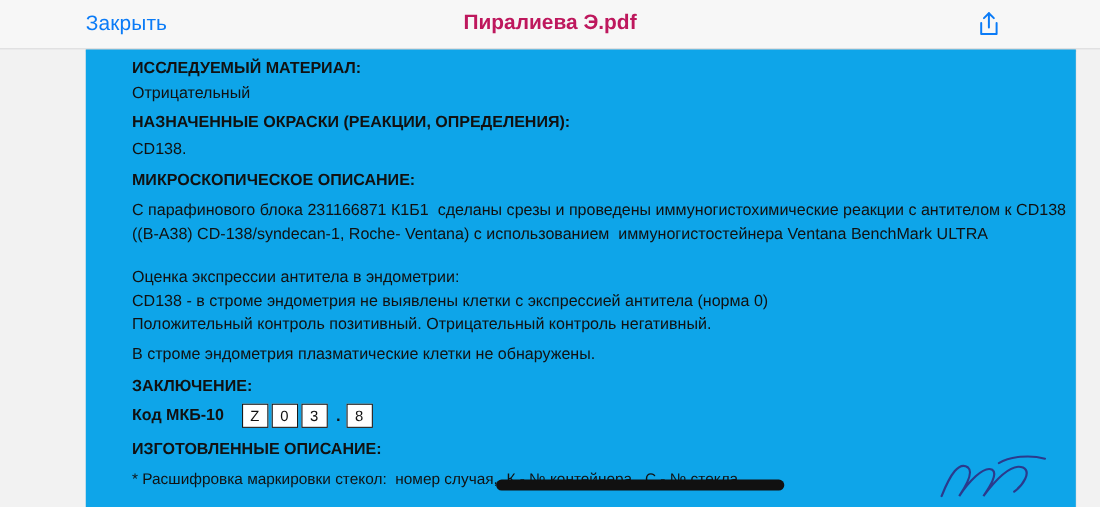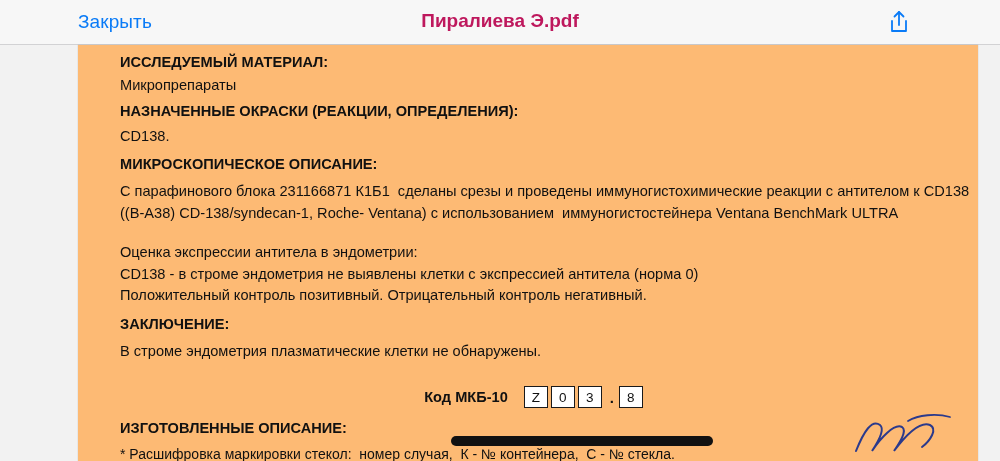--- a/index.html
+++ b/index.html
@@ -65,21 +65,21 @@
     width: 1000px;
     height: 416px;
     background: #f2f2f2;
   }
   .page {
     position: absolute;
     top: 0;
     left: 78px;
     width: 900px;
     height: 416px;
-    background: #fdba74;
+    background: #0ea5e9;
     box-shadow: 0 0 1px rgba(0,0,0,0.25);
   }
   .doc {
     position: absolute;
     top: 0;
     left: 42px;
     width: 830px;
     color: #111111;
     font-size: 14.6px;
   }
@@ -93,22 +93,21 @@
   .sp-head {
     margin-top: 12px;
   }
   .small {
     font-size: 14px;
   }
   
   .mkb-row {
     display: flex;
     align-items: center;
-    margin-top: 28px;
-    justify-content: center;
+    margin-top: 9px;
   }
   .mkb-label {
     font-weight: bold;
     font-size: 14.6px;
     margin-right: 16px;
   }
   .mkb-box {
     width: 22px;
     height: 20px;
     border: 1px solid #1a1a1a;
@@ -161,34 +160,34 @@
         <path d="M6 12 L6 22 L20 22 L20 12" stroke="#0a7bf7" stroke-width="1.8" stroke-linecap="round" stroke-linejoin="round" fill="none"></path>
       </svg>
     </div>
   </div>
 
   <div class="pagewrap">
     <div class="page">
       <div class="doc" style="top:6px;">
 
         <div class="line bold" style="margin-top:4px;">ИССЛЕДУЕМЫЙ МАТЕРИАЛ:</div>
-        <div class="line" style="margin-top:8px;">Микропрепараты</div>
+        <div class="line" style="margin-top:8px;">Отрицательный</div>
 
         <div class="line bold sp-head" style="margin-top:12px;">НАЗНАЧЕННЫЕ ОКРАСКИ (РЕАКЦИИ, ОПРЕДЕЛЕНИЯ):</div>
         <div class="line" style="margin-top:10px;">CD138.</div>
 
         <div class="line bold sp-head" style="margin-top:14px;">МИКРОСКОПИЧЕСКОЕ ОПИСАНИЕ:</div>
         <div class="line" style="margin-top:12px;">С парафинового блока 231166871 К1Б1  сделаны срезы и проведены иммуногистохимические реакции с антителом к CD138</div>
         <div class="line" style="margin-top:7px;">((B-A38) CD-138/syndecan-1, Roche- Ventana) с использованием  иммуногистостейнера Ventana BenchMark ULTRA</div>
         <div class="line" style="margin-top:25px;">Оценка экспрессии антитела в эндометрии:</div>
         <div class="line" style="margin-top:7px;">CD138 - в строме эндометрия не выявлены клетки с экспрессией антитела (норма 0)</div>
         <div class="line" style="margin-top:7px;">Положительный контроль позитивный. Отрицательный контроль негативный.</div>
 
+        <div class="line" style="margin-top:12px;">В строме эндометрия плазматические клетки не обнаружены.</div>
         <div class="line bold sp-head" style="margin-top:14px;">ЗАКЛЮЧЕНИЕ:</div>
-        <div class="line" style="margin-top:12px;">В строме эндометрия плазматические клетки не обнаружены.</div>
 
         <div class="mkb-row">
           <span class="mkb-label">Код МКБ-10</span>
           <span class="mkb-box">Z</span>
           <span class="mkb-box">0</span>
           <span class="mkb-box">3</span>
           <span class="mkb-dot">.</span>
           <span class="mkb-box">8</span>
         </div>
 

